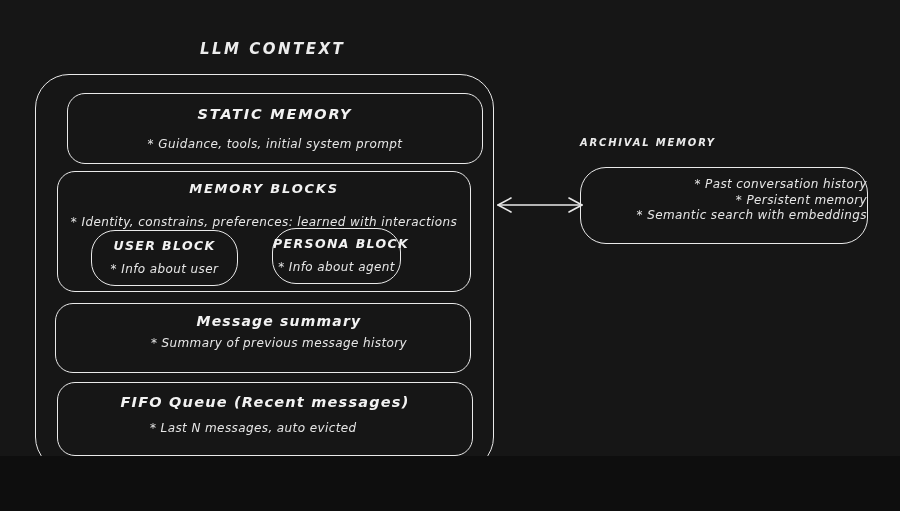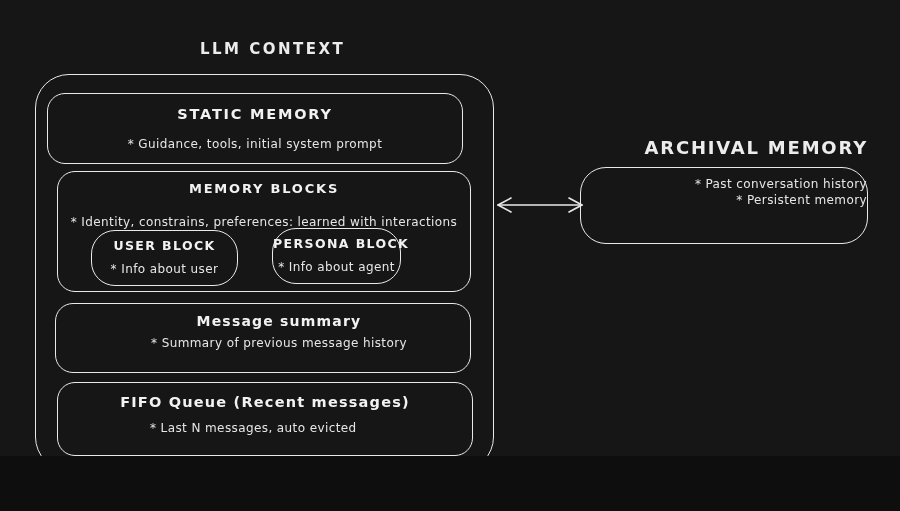--- a/index.html
+++ b/index.html
@@ -5,33 +5,34 @@
   * { margin: 0; padding: 0; box-sizing: border-box; }
   html, body { background: #0e0e0e; }
   .canvas {
     position: relative;
     width: 900px;
     height: 456px;
     background: #161616;
     overflow: hidden;
     font-family: "DejaVu Sans", sans-serif;
     color: #f0f0f0;
+    font-style: italic;
   }
   .hand-title {
     position: absolute;
     font-size: 15px;
     letter-spacing: 2.5px;
     font-weight: bold;
     color: #ececec;
     white-space: nowrap;
   }
   .llm-title { left: 200px; top: 40px; }
   .archival-title {
     left: 580px; top: 137px; width: 288px;
-    text-align: right; font-size: 18px; letter-spacing: 1.8px;
+    text-align: left; font-size: 10px; letter-spacing: 1.8px;
   }
   .outer-box {
     position: absolute;
     left: 35px; top: 74px;
     width: 459px; height: 397px;
     border: 1.7px solid #e9e9e9;
     border-radius: 34px;
   }
   .box {
     position: absolute;
@@ -45,21 +46,21 @@
     font-weight: bold;
     color: #f2f2f2;
     white-space: nowrap;
   }
   .box-bullet {
     font-size: 12px;
     letter-spacing: 0.4px;
     color: #e6e6e6;
     white-space: nowrap;
   }
-  .static-memory { left: 11px; top: 18px; width: 416px; height: 71px; padding-top: 12px; }
+  .static-memory { left: 31px; top: 18px; width: 416px; height: 71px; padding-top: 12px; }
   .static-memory .box-bullet { margin-top: 15px; }
   .memory-blocks { left: 21px; top: 96px; width: 414px; height: 121px; padding-top: 9px; }
   .memory-blocks .box-heading { font-size: 13px; }
   .memory-blocks .box-bullet { margin-top: 19px; }
   .sub-box {
     border-radius: 24px;
     padding-top: 7px;
   }
   .sub-box .box-heading { font-size: 12.5px; letter-spacing: 1.4px; }
   .sub-box .box-bullet { margin-top: 9px; }
@@ -131,15 +132,16 @@
     <path d="M4 15 L88 15" stroke="#e9e9e9" stroke-width="1.6" fill="none" stroke-linecap="round"></path>
     <path d="M17 8 L4 15 L17 22" stroke="#e9e9e9" stroke-width="1.6" fill="none" stroke-linecap="round" stroke-linejoin="round"></path>
     <path d="M75 8 L88 15 L75 22" stroke="#e9e9e9" stroke-width="1.6" fill="none" stroke-linecap="round" stroke-linejoin="round"></path>
   </svg>
 
   <div class="hand-title archival-title">ARCHIVAL MEMORY</div>
 
   <div class="archival-box">
     <div class="box-bullet">* Past conversation history</div>
     <div class="box-bullet">* Persistent memory</div>
+    <div class="box-bullet">* Semantic search with embeddings</div>
   </div>
 
 </div>
 
 </body></html>

